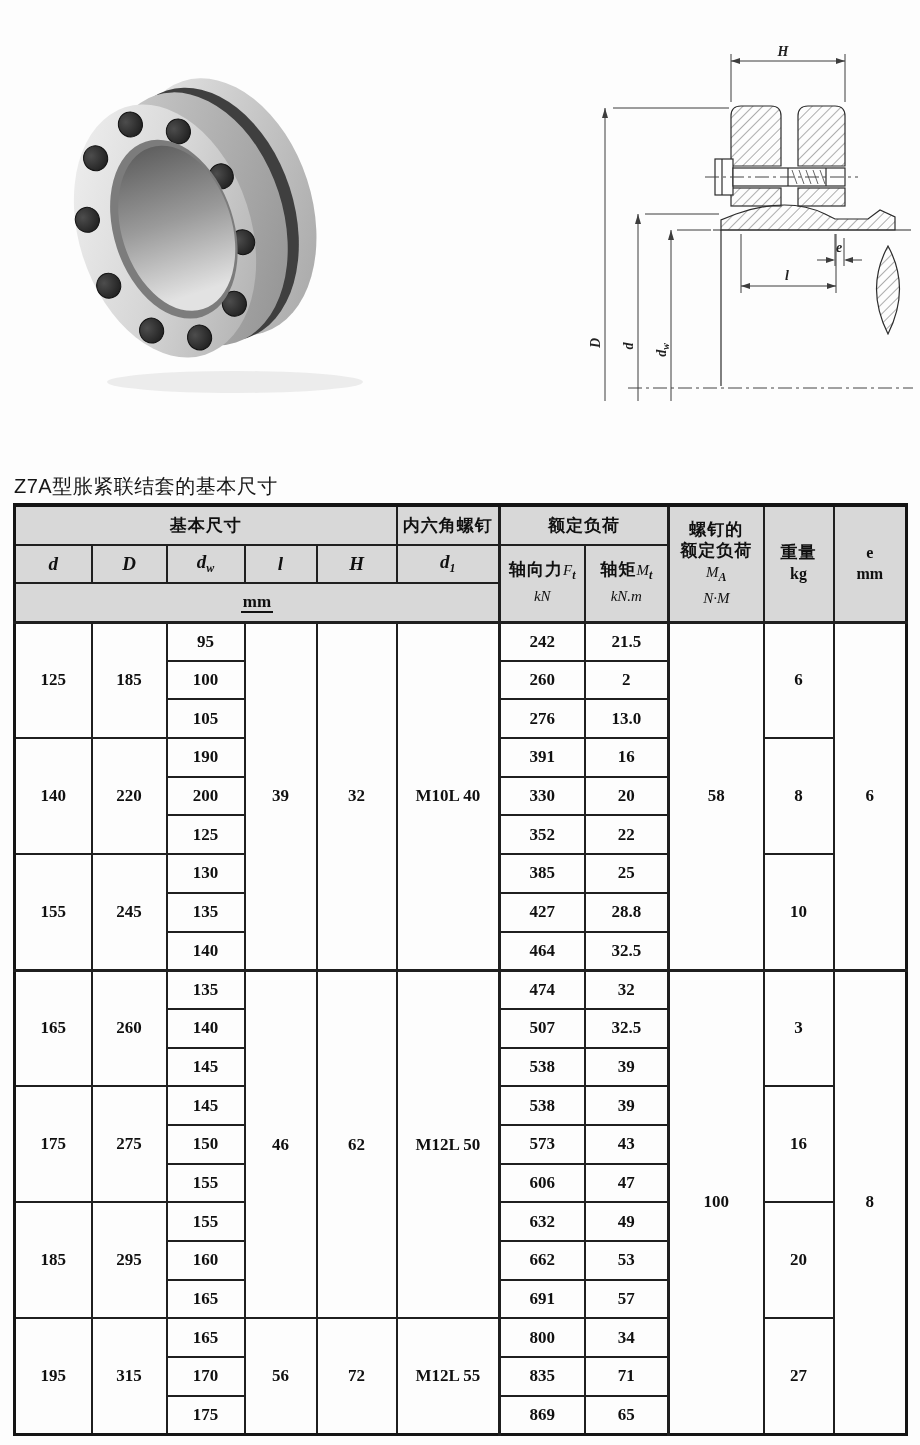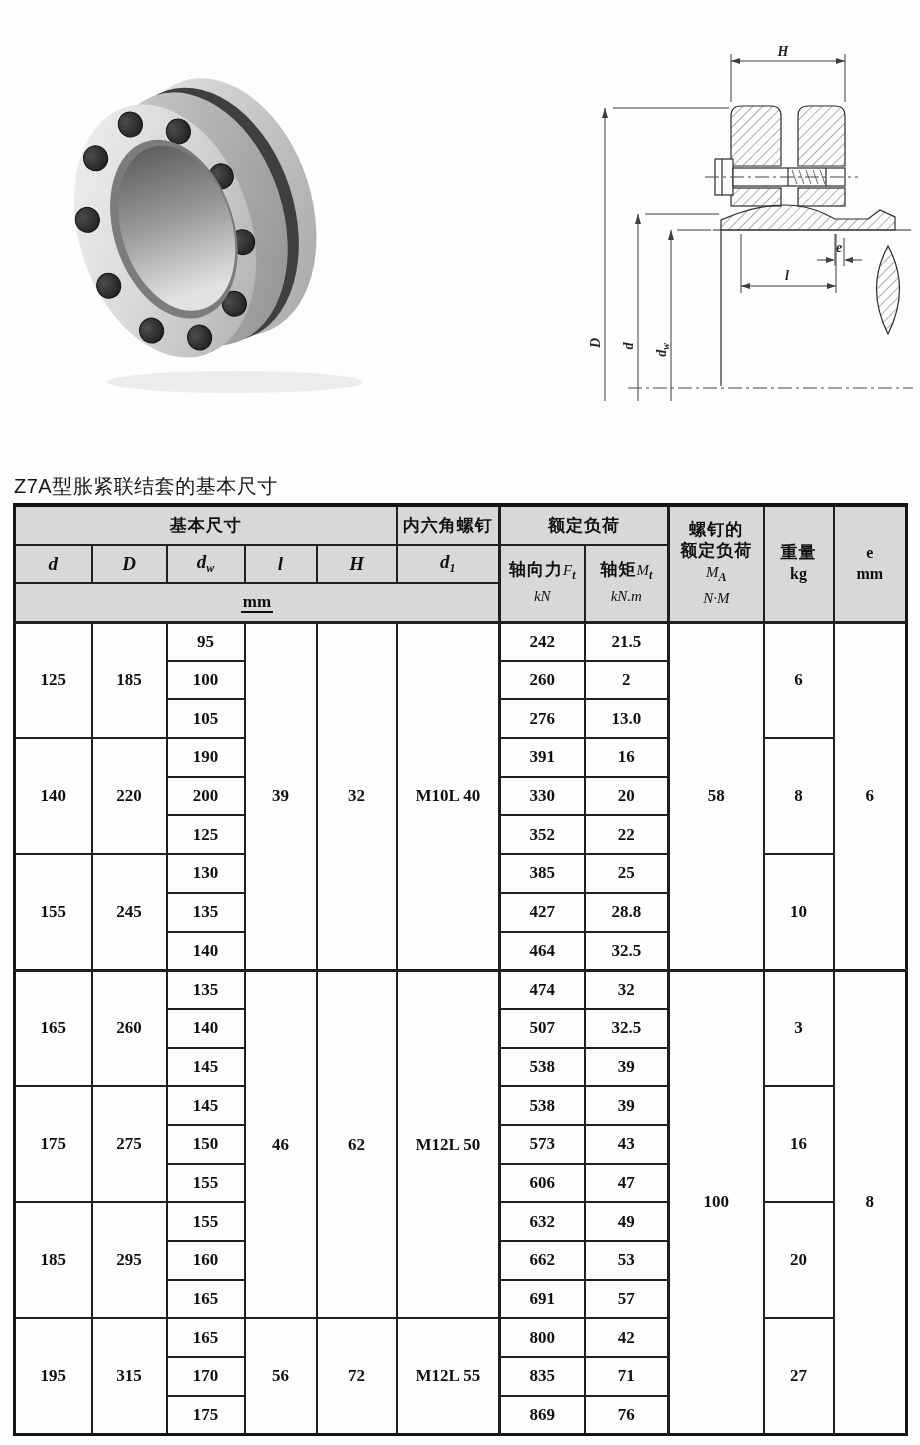--- a/index.html
+++ b/index.html
@@ -344,28 +344,28 @@
         <td>57</td>
       </tr>
       <tr>
         <td rowspan="3">195</td>
         <td rowspan="3">315</td>
         <td>165</td>
         <td rowspan="3">56</td>
         <td rowspan="3">72</td>
         <td rowspan="3">M12L 55</td>
         <td class="tl">800</td>
-        <td>42</td>
+        <td>34</td>
         <td rowspan="3">27</td>
       </tr>
       <tr>
         <td>170</td>
         <td class="tl">835</td>
         <td>71</td>
       </tr>
       <tr>
         <td>175</td>
         <td class="tl">869</td>
-        <td>76</td>
+        <td>65</td>
       </tr>
     </tbody>
   </table>
 </div>
 
 </body></html>

